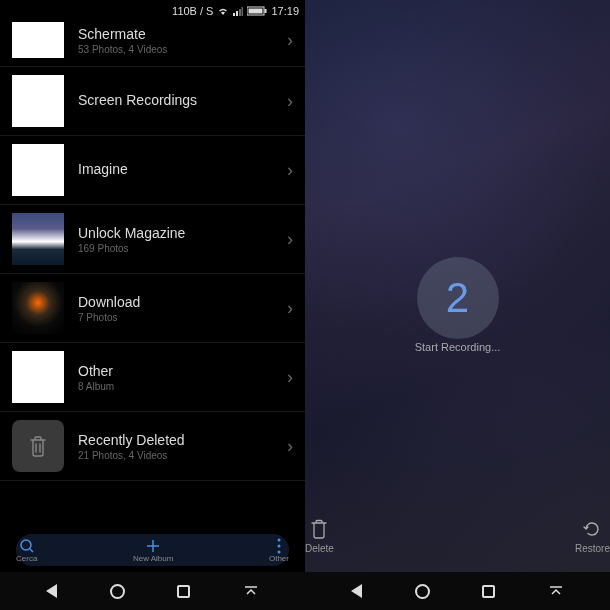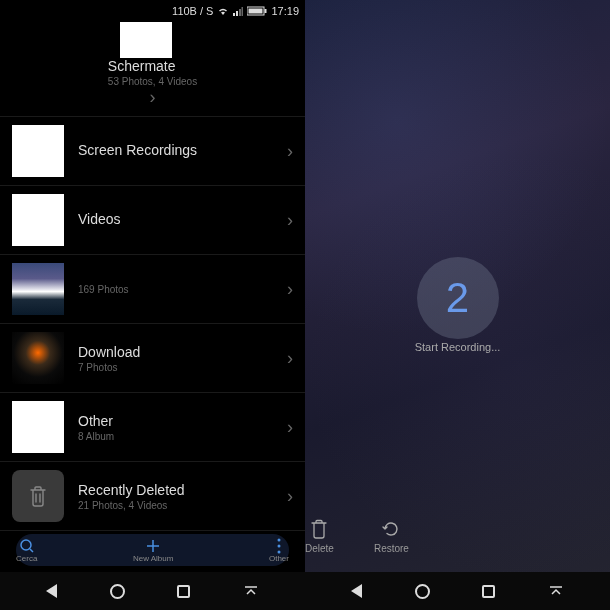--- a/index.html
+++ b/index.html
@@ -12,21 +12,21 @@
     .status-bar { height: 22px; display: flex; justify-content: flex-end; align-items: center; padding-right: 6px; color: #ddd; font-size: 11px; gap: 4px; text-align: right; }
     
     .tabs { height: 40px; display: flex; align-items: center; padding: 0 12px; gap: 40px; }
     .tab { color: #999; font-size: 15px; position: relative; cursor: pointer; }
     .tab.active-sub { color: #ddd; }
     .tab.active-sub::after { content: ''; position: absolute; bottom: -8px; left: 0; right: -6px; height: 2px; background: #4a90e2; }
     .tab.big { color: #fff; font-size: 20px; font-weight: bold; margin-left: auto; }
     
     .album-list { flex: 1; overflow: hidden; }
     .album-item { display: flex; align-items: center; padding: 8px 12px; border-bottom: 1px solid #1a1a1a; cursor: pointer; }
-    .album-item.first { padding-top: 0; flex-direction: column; }
+    .album-item.first { padding-top: 0; }
     .thumb { width: 52px; height: 52px; background: #fff; margin-right: 14px; flex-shrink: 0; }
     .thumb.cut { height: 36px; }
     .thumb.magazine { background: linear-gradient(to bottom, #3a4a7a 0%, #5a5a8a 30%, #fff 55%, #1a2a3a 70%, #0a1a2a 100%); }
     .thumb.download { background: radial-gradient(circle at 50% 40%, #ff6a00 0%, #3a2a1a 30%, #0a0a0a 60%, #000 100%); }
     .thumb.trash { background: #3a3a3a; border-radius: 8px; display: flex; align-items: center; justify-content: center; color: #888; }
     .album-info { flex: 1; }
     .album-title { color: #ddd; font-size: 14px; margin-bottom: 2px; }
     .album-meta { color: #666; font-size: 10px; }
     .chevron { color: #666; font-size: 18px; }
     
@@ -38,21 +38,21 @@
     .nav-bar { position: absolute; bottom: 0; left: 0; right: 0; height: 38px; background: #0a0a0a; display: flex; align-items: center; justify-content: space-around; padding: 0 20px; }
     .nav-icon { color: #ddd; cursor: pointer; }
     .nav-triangle { width: 0; height: 0; border-top: 7px solid transparent; border-bottom: 7px solid transparent; border-right: 11px solid #ddd; }
     .nav-circle { width: 15px; height: 15px; border: 2px solid #ddd; border-radius: 50%; }
     .nav-square { width: 13px; height: 13px; border: 2px solid #ddd; border-radius: 2px; }
     
     .countdown-circle { width: 82px; height: 82px; background: rgba(120,130,150,0.35); border-radius: 50%; display: flex; align-items: center; justify-content: center; z-index: 1; }
     .countdown-num { color: #6a9aea; font-size: 42px; font-weight: 300; }
     .countdown-label { color: #aaa; font-size: 11px; margin-top: 2px; z-index: 1; }
     
-    .right-toolbar { position: absolute; bottom: 44px; left: 0; right: 0; height: 60px; display: flex; align-items: center; justify-content: flex-start; gap: 40px; }
+    .right-toolbar { position: absolute; bottom: 44px; left: 0; right: 0; height: 60px; display: flex; align-items: center; justify-content: space-between; gap: 40px; }
     .right-tool { display: flex; flex-direction: column; align-items: center; gap: 4px; cursor: pointer; }
     .right-tool-icon { color: #aaa; font-size: 18px; }
     .right-tool-label { color: #999; font-size: 10px; }
     
     svg { display: block; }
   </style>
 </head>
 <body>
 
 <div class="panel left-panel">
@@ -95,27 +95,28 @@
     <div class="album-item">
       <div class="thumb"></div>
       <div class="album-info">
         <div class="album-title">Screen Recordings</div>
       </div>
       <div class="chevron">›</div>
     </div>
     <div class="album-item">
       <div class="thumb"></div>
       <div class="album-info">
-        <div class="album-title">Videos</div>
+        <div class="album-title">Imagine</div>
       </div>
       <div class="chevron">›</div>
     </div>
     <div class="album-item">
       <div class="thumb magazine"></div>
       <div class="album-info">
+        <div class="album-title">Unlock Magazine</div>
         <div class="album-meta">169 Photos</div>
       </div>
       <div class="chevron">›</div>
     </div>
     <div class="album-item">
       <div class="thumb download"></div>
       <div class="album-info">
         <div class="album-title">Download</div>
         <div class="album-meta">7 Photos</div>
       </div>

